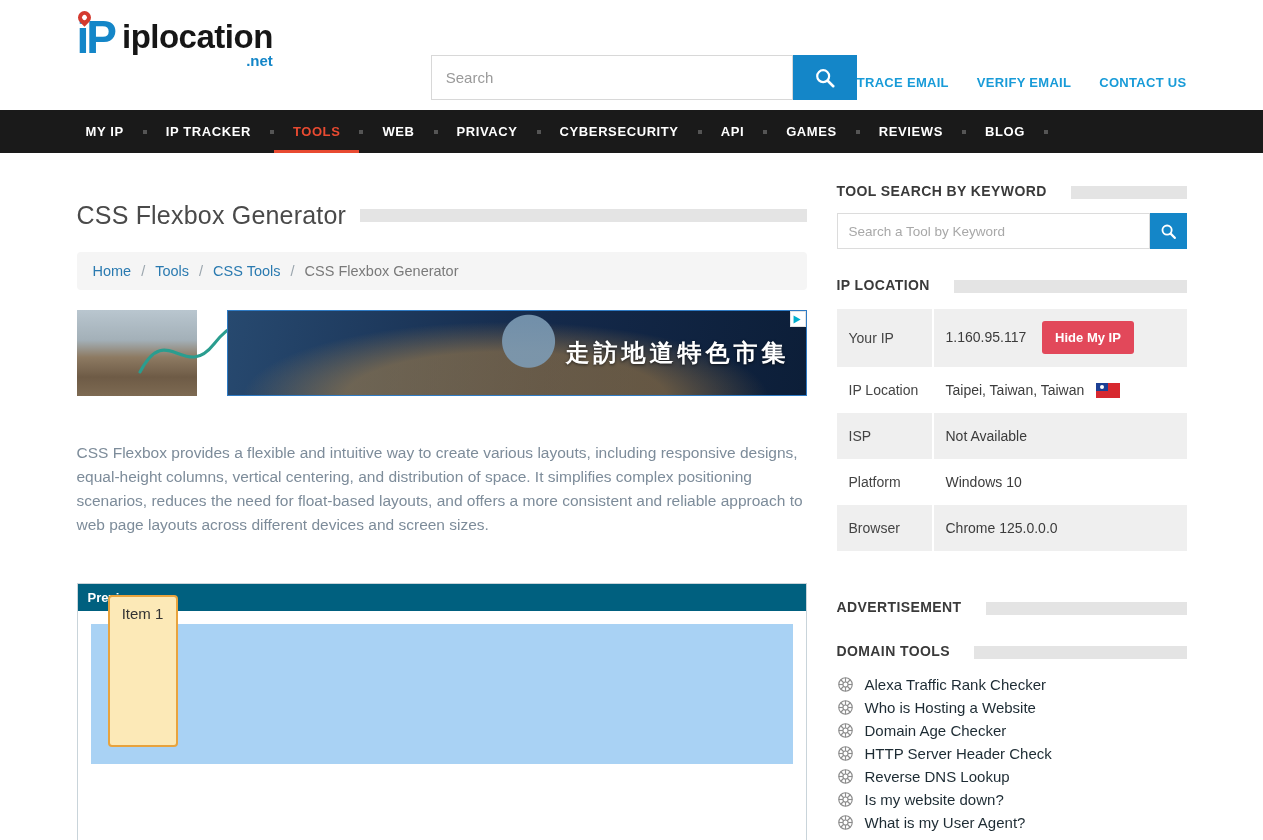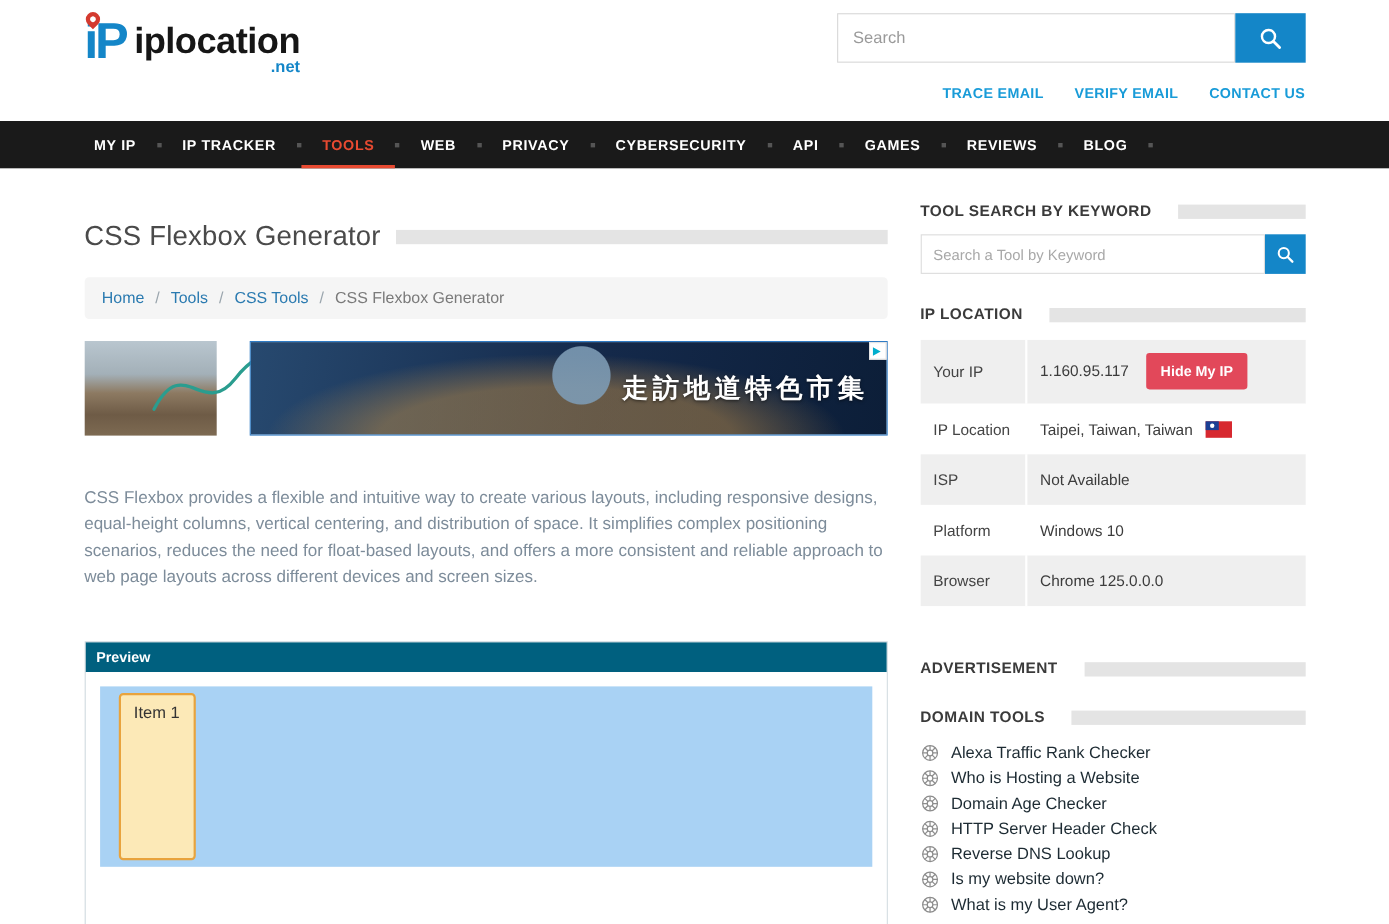--- a/index.html
+++ b/index.html
@@ -11,21 +11,21 @@
   .site-header { height:110px; }
   .header-inner { display:flex; justify-content:space-between; padding-top:12px; }
   .logo { display:flex; align-items:flex-start; text-decoration:none; cursor:pointer; margin-top:4px; }
   .logo-mono { position:relative; font-size:46px; font-weight:800; color:#1486c8; line-height:0.95; letter-spacing:-3px; padding-right:4px; }
   .pin { position:absolute; top:-5px; left:1px; width:13px; height:13px; background:#d43a2f; border-radius:50% 50% 50% 0; transform:rotate(-45deg); }
   .pin::after { content:""; position:absolute; top:4px; left:4px; width:5px; height:5px; background:#fff; border-radius:50%; }
   .logo-words { display:flex; flex-direction:column; margin-left:4px; margin-top:4px; }
   .logo-name { font-size:33px; font-weight:700; color:#161616; letter-spacing:-0.5px; line-height:1.05; }
   .logo-tld { align-self:flex-end; font-size:15px; font-weight:700; color:#1486c8; margin-top:-3px;text-align:center; }
 
-  .header-right { display:flex; flex-direction:column; align-items:flex-end; }
+  .header-right { display:flex; flex-direction:row; align-items:flex-start;margin-top:43px; }
   .search-bar { display:flex; }
   .search-input { width:362px; height:45px; border:1px solid #d8d8d8; padding:0 14px; font-size:15px; color:#333; font-family:inherit; outline:none; }
   .search-input::placeholder { color:#9a9a9a; }
   .search-btn { width:64px; height:45px; background:#1486c8; border:none; display:flex; align-items:center; justify-content:center; cursor:pointer; }
   .top-links { display:flex; gap:28px; margin-top:20px; }
   .top-links a { font-size:13px; font-weight:700; color:#189bd8; text-decoration:none; letter-spacing:0.3px; cursor:pointer; }
 
   
   .main-nav { background:#1a1a1a; height:43px; }
   .nav-inner { display:flex; align-items:center; height:43px; }
@@ -59,21 +59,21 @@
       radial-gradient(ellipse at 48% 105%, rgba(205,150,70,0.45) 0 38%, rgba(205,150,70,0) 62%),
       linear-gradient(100deg, #27496f 0%, #14294a 55%, #0c1e38 100%); }
   .ad-headline { position:absolute; right:16px; top:50%; transform:translateY(-50%); color:#fff; font-size:24px; font-weight:600; letter-spacing:4px; text-shadow:0 1px 3px rgba(0,0,0,0.6); white-space:nowrap; }
   .ad-badge { position:absolute; top:0; right:0; width:16px; height:16px; background:#fff; border:1px solid #e4e4e4; display:flex; align-items:center; justify-content:center; }
 
   .description { margin:45px 0 0; font-size:15.5px; line-height:24px; color:#7d8c9a; }
 
   .preview-panel { margin-top:46px; border:1px solid #c9d4da; }
   .preview-header { background:#00607f; color:#fff; font-size:13px; font-weight:700; padding:6px 10px; }
   .preview-body { padding:13px; height:230px; background:#fff; }
-  .flex-container { background:#a9d2f4; height:164px; padding:17px; display:flex; align-items:center; gap:10px; }
+  .flex-container { background:#a9d2f4; height:140px; padding:17px; display:flex; align-items:flex-end; gap:10px; }
   .flex-item { width:70px; height:152px; background:#fce9b7; border:2px solid #e8a33d; border-radius:4px; font-size:15px; color:#333; text-align:center; padding-top:8px; cursor:pointer; }
 
   
   .side-heading-row { display:flex; align-items:flex-end; gap:24px; }
   .side-heading-row h2 { margin:0; font-size:14px; font-weight:700; color:#3a3a3a; letter-spacing:0.4px; white-space:nowrap; }
   .heading-bar { flex:1; height:13px; background:#e4e4e4; }
   .heading-ad { margin-top:48px; }
   .heading-dt { margin-top:28px; }
   .heading-ip { margin-top:28px; }
 

